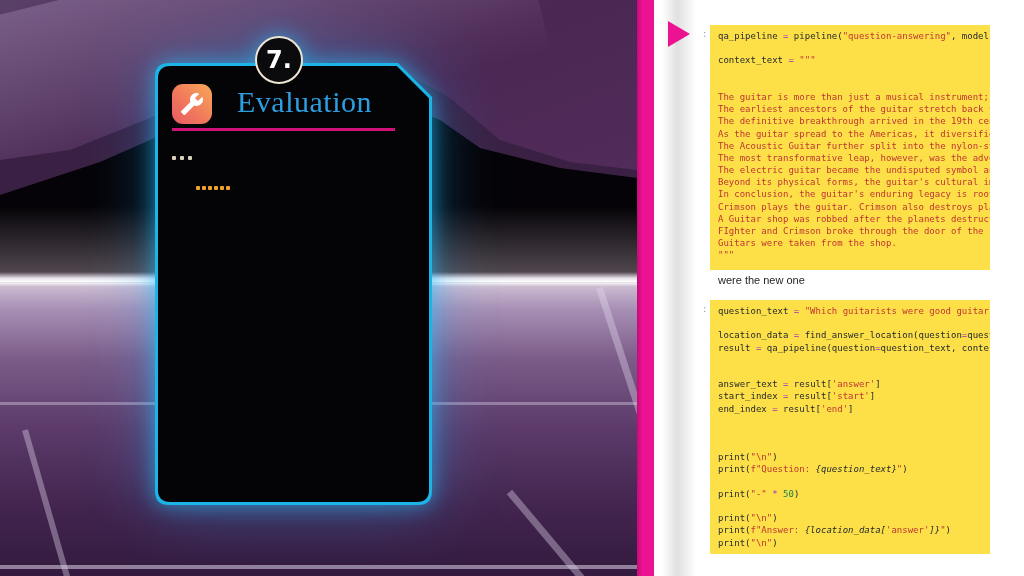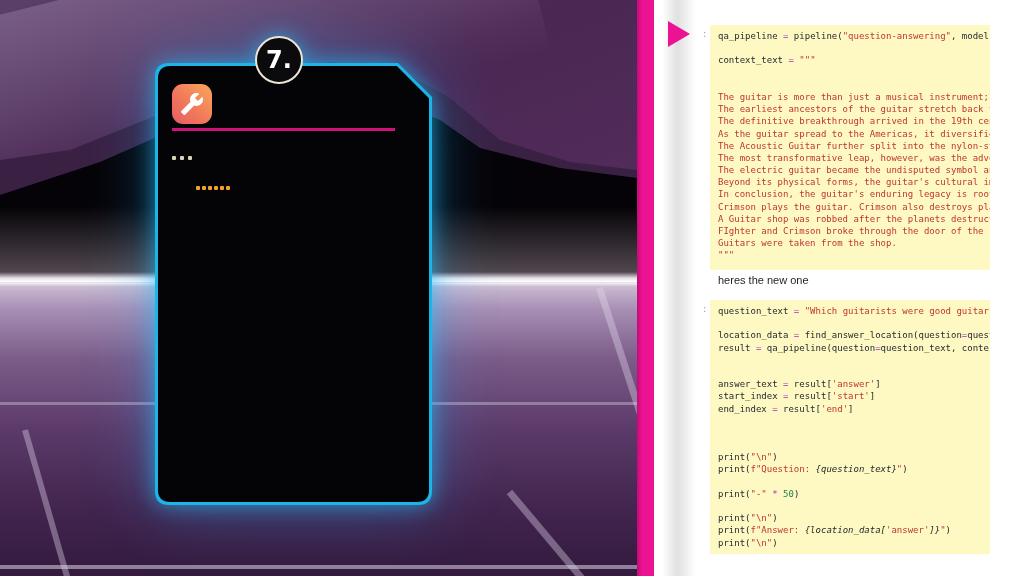--- a/index.html
+++ b/index.html
@@ -60,21 +60,21 @@
   
   .panel{position:absolute;left:654px;top:0;width:370px;height:576px;background:#ffffff;}
   .panel-shadow{position:absolute;left:8px;top:0;width:34px;height:100%;
          background:linear-gradient(90deg,rgba(0,0,0,0) 0%,rgba(0,0,0,.12) 45%,rgba(0,0,0,0) 100%);}
   .run-pointer{position:absolute;left:14px;top:21px;width:0;height:0;
          border-top:13px solid transparent;border-bottom:13px solid transparent;
          border-left:22px solid #ec1392;}
   .cell-prompt{position:absolute;color:#9aa0a6;font-family:"DejaVu Sans Mono",monospace;font-size:9px;}
   .prompt-1{left:48px;top:29px;}
   .prompt-2{left:48px;top:304px;}
-  .code-cell{position:absolute;left:56px;width:280px;background:#fef9c3;overflow:hidden;box-sizing:border-box;
+  .code-cell{position:absolute;left:56px;width:280px;background:#fde047;overflow:hidden;box-sizing:border-box;
          padding:5px 0 5px 8px;}
   .cell-1{top:25px;height:245px;}
   .cell-2{top:300px;height:254px;}
   .code-lines{font-family:"DejaVu Sans Mono",monospace;font-size:9px;line-height:12.2px;white-space:pre;}
   .cl{height:12.2px;}
   .tk-n{color:#24292e;} .tk-o{color:#a12fbf;} .tk-s{color:#bf3434;}
   .tk-m{color:#1e8449;} .tk-x{color:#24292e;font-style:italic;}
   .md-cell{position:absolute;left:64px;top:274px;font-size:11px;color:#1f1f1f;
          font-family:"Liberation Sans",sans-serif;}
 </style>
@@ -96,20 +96,21 @@
   <div class="horizon-band"></div>
 
   <div class="card-wrap">
     <div class="card-border"></div>
     <div class="card-inner"></div>
     <div class="tool-icon">
       <svg viewBox="0 0 24 24" aria-hidden="true">
         <path fill="#ffffff" d="M22.7 19l-9.1-9.1c.9-2.3.4-5-1.5-6.9C10.1 1 7.1.6 4.7 1.7L9 6 6 9 1.6 4.7C.4 7.1.9 10.1 2.9 12.1c1.9 1.9 4.6 2.4 6.9 1.5l9.1 9.1c.4.4 1 .4 1.4 0l2.3-2.3c.5-.4.5-1.1.1-1.4z"></path>
       </svg>
     </div>
+    <div class="card-title">Evaluation</div>
     <div class="title-rule"></div>
     <div class="dots-row dots-1">
         <span class="dot"></span>
         <span class="dot"></span>
         <span class="dot"></span>
       </div>
     <div class="dots-row dots-2">
         <span class="dot"></span>
         <span class="dot"></span>
         <span class="dot"></span>
@@ -125,19 +126,19 @@
 
 <div class="panel">
   <div class="panel-shadow"></div>
   <div class="run-pointer"></div>
 
   <span class="cell-prompt prompt-1">:</span>
   <div class="code-cell cell-1">
     <div class="code-lines"><div class="cl"><span class="tk-n">qa_pipeline </span><span class="tk-o">=</span><span class="tk-n"> pipeline(</span><span class="tk-s">"question-answering"</span><span class="tk-n">, model</span></div><div class="cl">&nbsp;</div><div class="cl"><span class="tk-n">context_text </span><span class="tk-o">=</span><span class="tk-n"> </span><span class="tk-s">"""</span></div><div class="cl">&nbsp;</div><div class="cl">&nbsp;</div><div class="cl"><span class="tk-s">The guitar is more than just a musical instrument; it</span></div><div class="cl"><span class="tk-s">The earliest ancestors of the guitar stretch back t</span></div><div class="cl"><span class="tk-s">The definitive breakthrough arrived in the 19th cen</span></div><div class="cl"><span class="tk-s">As the guitar spread to the Americas, it diversifie</span></div><div class="cl"><span class="tk-s">The Acoustic Guitar further split into the nylon-st</span></div><div class="cl"><span class="tk-s">The most transformative leap, however, was the adve</span></div><div class="cl"><span class="tk-s">The electric guitar became the undisputed symbol an</span></div><div class="cl"><span class="tk-s">Beyond its physical forms, the guitar's cultural im</span></div><div class="cl"><span class="tk-s">In conclusion, the guitar's enduring legacy is root</span></div><div class="cl"><span class="tk-s">Crimson plays the guitar. Crimson also destroys pla</span></div><div class="cl"><span class="tk-s">A Guitar shop was robbed after the planets destruct</span></div><div class="cl"><span class="tk-s">FIghter and Crimson broke through the door of the s</span></div><div class="cl"><span class="tk-s">Guitars were taken from the shop.</span></div><div class="cl"><span class="tk-s">"""</span></div></div>
   </div>
 
-  <div class="md-cell">heres the new one</div>
+  <div class="md-cell">were the new one</div>
 
   <span class="cell-prompt prompt-2">:</span>
   <div class="code-cell cell-2">
     <div class="code-lines"><div class="cl"><span class="tk-n">question_text </span><span class="tk-o">=</span><span class="tk-n"> </span><span class="tk-s">"Which guitarists were good guitar</span></div><div class="cl">&nbsp;</div><div class="cl"><span class="tk-n">location_data </span><span class="tk-o">=</span><span class="tk-n"> find_answer_location(question</span><span class="tk-o">=</span><span class="tk-n">quest</span></div><div class="cl"><span class="tk-n">result </span><span class="tk-o">=</span><span class="tk-n"> qa_pipeline(question</span><span class="tk-o">=</span><span class="tk-n">question_text, conte</span></div><div class="cl">&nbsp;</div><div class="cl">&nbsp;</div><div class="cl"><span class="tk-n">answer_text </span><span class="tk-o">=</span><span class="tk-n"> result[</span><span class="tk-s">'answer'</span><span class="tk-n">]</span></div><div class="cl"><span class="tk-n">start_index </span><span class="tk-o">=</span><span class="tk-n"> result[</span><span class="tk-s">'start'</span><span class="tk-n">]</span></div><div class="cl"><span class="tk-n">end_index </span><span class="tk-o">=</span><span class="tk-n"> result[</span><span class="tk-s">'end'</span><span class="tk-n">]</span></div><div class="cl">&nbsp;</div><div class="cl">&nbsp;</div><div class="cl">&nbsp;</div><div class="cl"><span class="tk-n">print(</span><span class="tk-s">"\n"</span><span class="tk-n">)</span></div><div class="cl"><span class="tk-n">print(</span><span class="tk-s">f"Question: </span><span class="tk-x">{question_text}</span><span class="tk-s">"</span><span class="tk-n">)</span></div><div class="cl">&nbsp;</div><div class="cl"><span class="tk-n">print(</span><span class="tk-s">"-"</span><span class="tk-n"> </span><span class="tk-o">*</span><span class="tk-n"> </span><span class="tk-m">50</span><span class="tk-n">)</span></div><div class="cl">&nbsp;</div><div class="cl"><span class="tk-n">print(</span><span class="tk-s">"\n"</span><span class="tk-n">)</span></div><div class="cl"><span class="tk-n">print(</span><span class="tk-s">f"Answer: </span><span class="tk-x">{location_data[</span><span class="tk-s">'answer'</span><span class="tk-x">]}</span><span class="tk-s">"</span><span class="tk-n">)</span></div><div class="cl"><span class="tk-n">print(</span><span class="tk-s">"\n"</span><span class="tk-n">)</span></div></div>
   </div>
 </div>
 
 </body></html>

